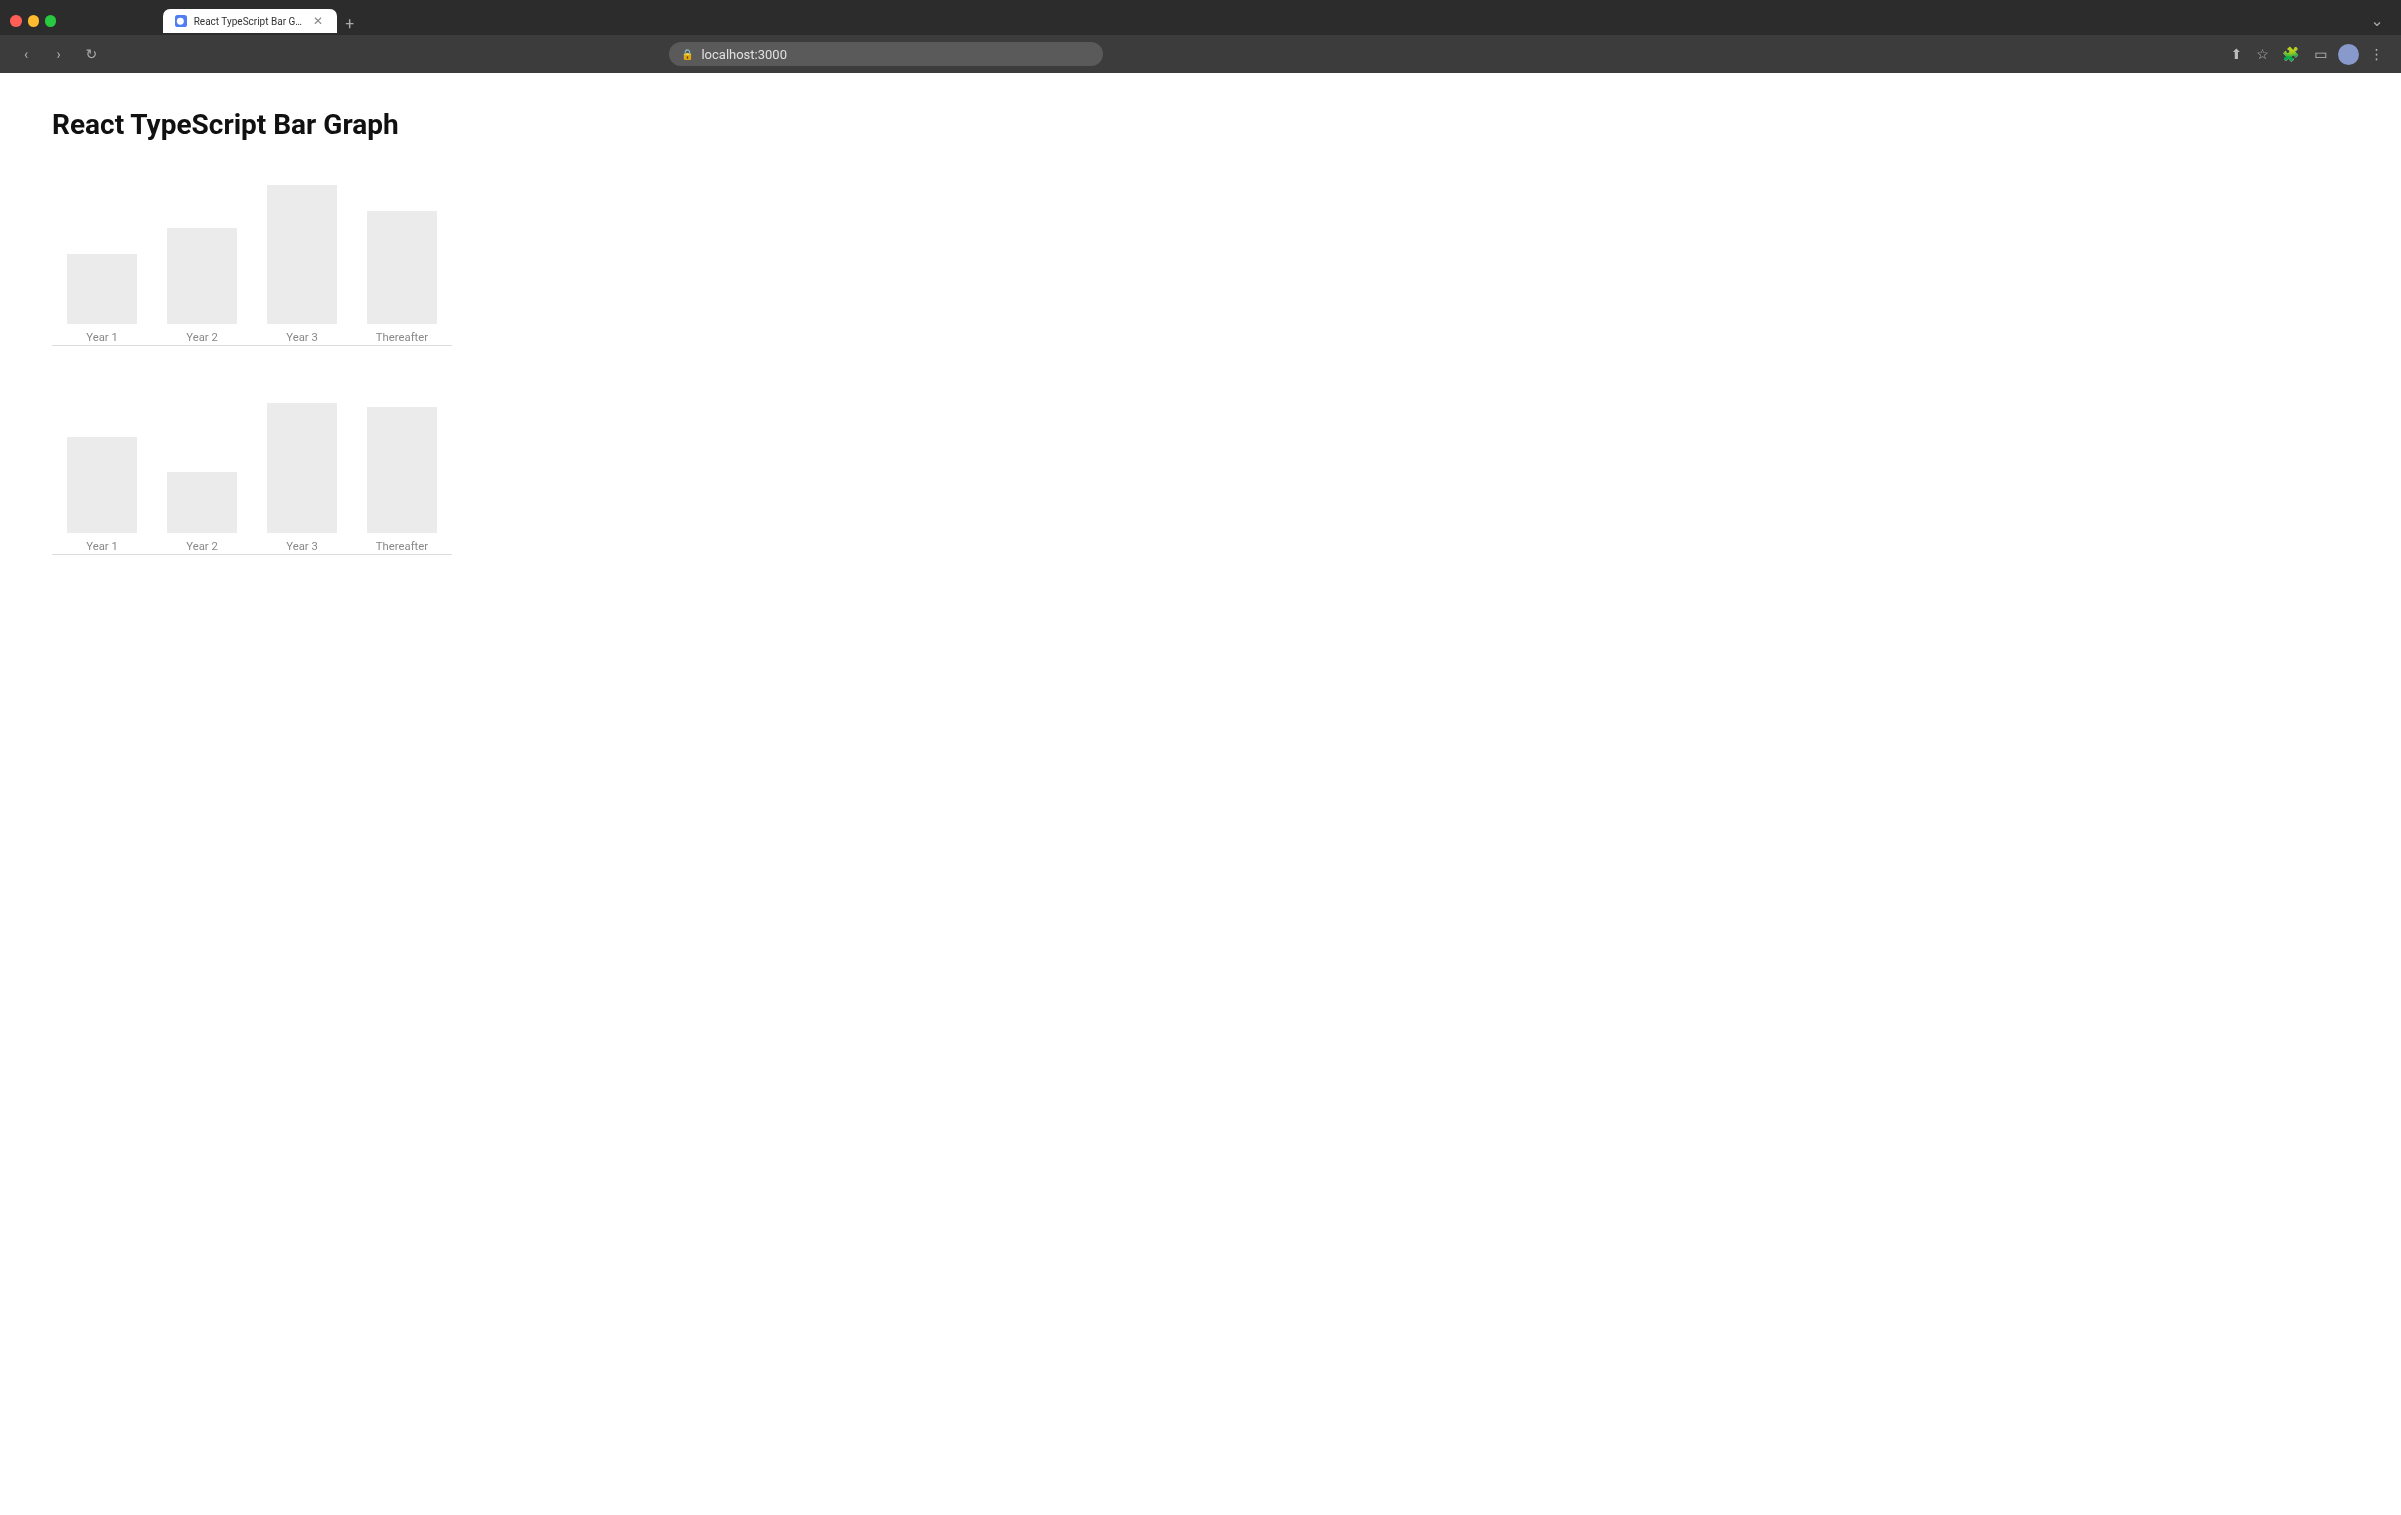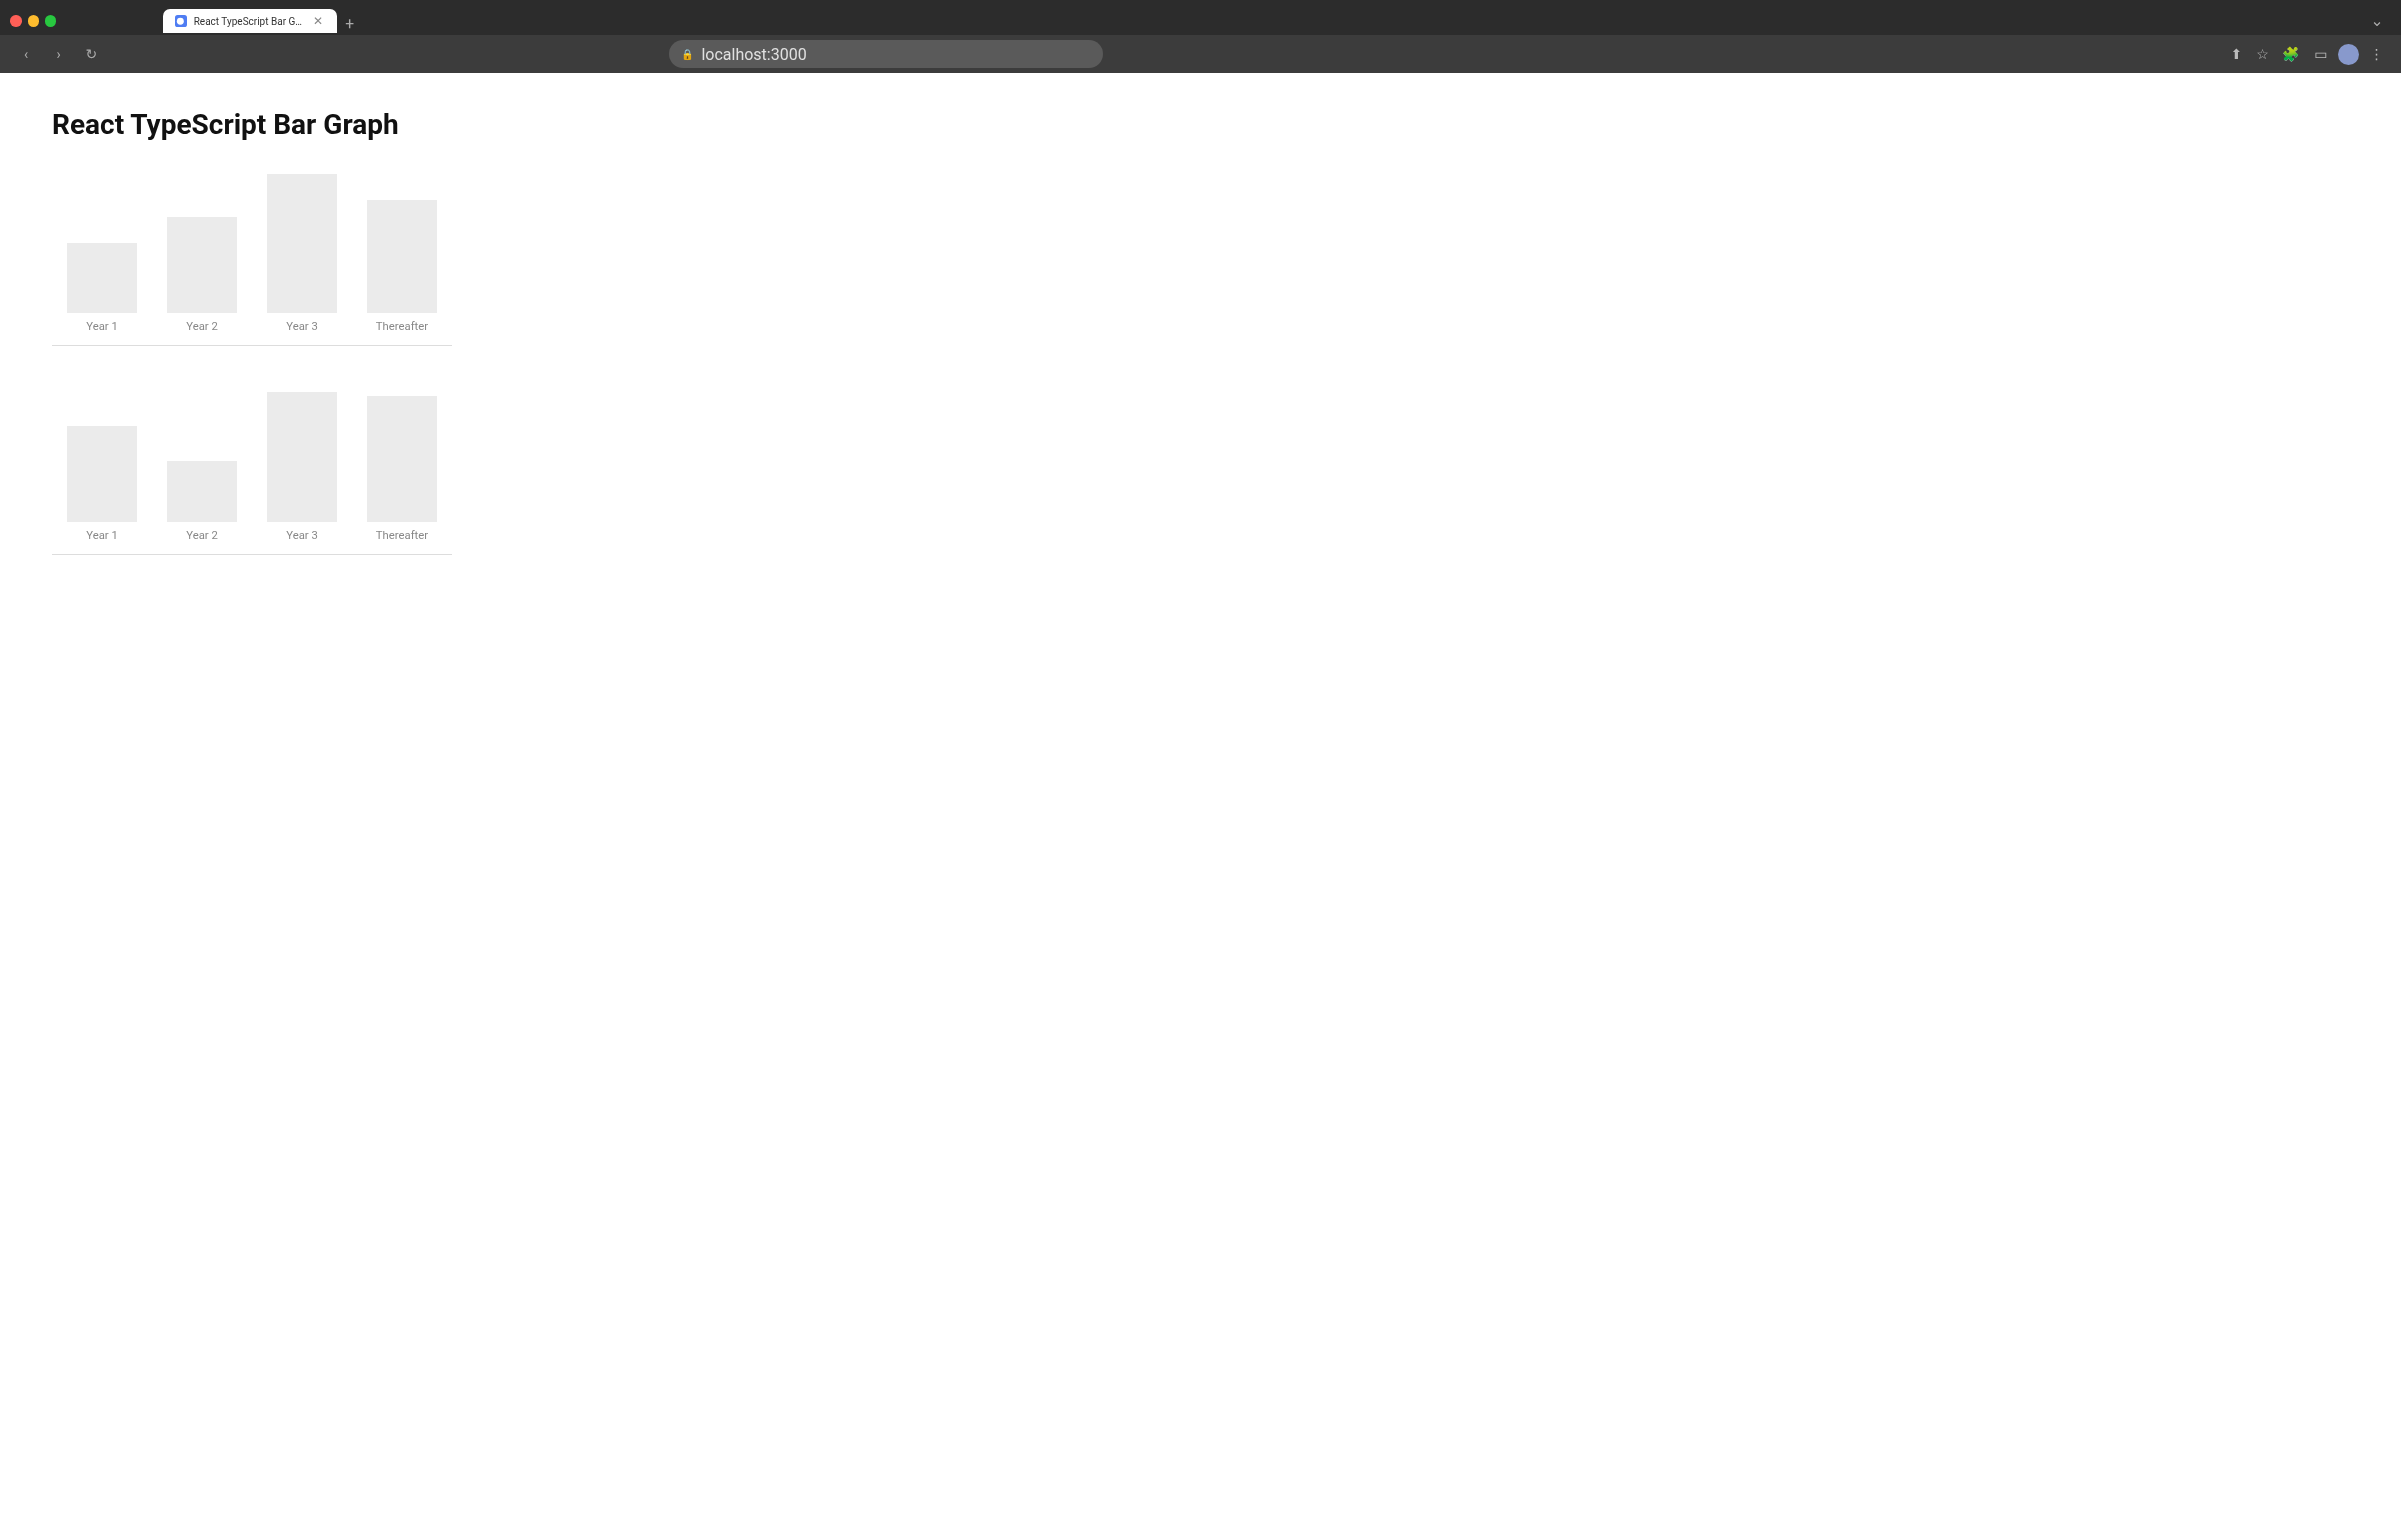--- a/index.html
+++ b/index.html
@@ -134,21 +134,21 @@
       margin: 0 auto;
     }
 
     .lock-icon {
       color: #bbb;
       font-size: 10.4px;
     }
 
     .url-text {
       color: #e0e0e0;
-      font-size: 16px;
+      font-size: 13px;
     }
 
     .toolbar-right {
       display: flex;
       align-items: center;
       gap: 7px;
       margin-left: auto;
     }
 
     .toolbar-icon {
@@ -177,21 +177,21 @@
       display: flex;
       flex-direction: column;
       gap: 35px;
     }
 
     .bar-chart {
       display: flex;
       align-items: flex-end;
       gap: 0;
       border-bottom: 1.7px solid #ddd;
-      padding-bottom: 12px;
+      padding-bottom: 1px;
       height: 174px;
       width: 400px;
     }
 
     .bar-group {
       display: flex;
       flex-direction: column;
       align-items: center;
       width: 100px;
     }

